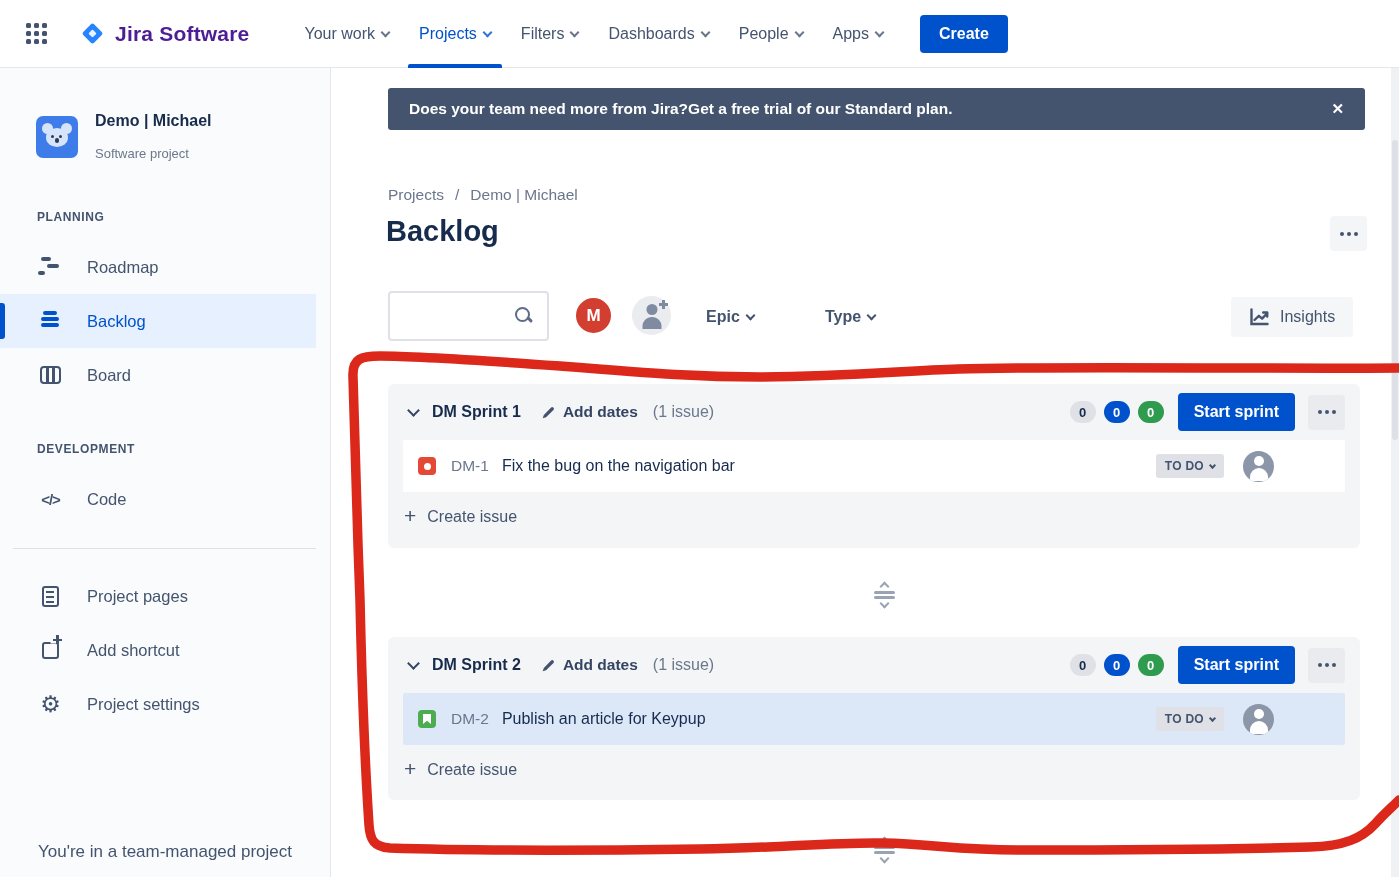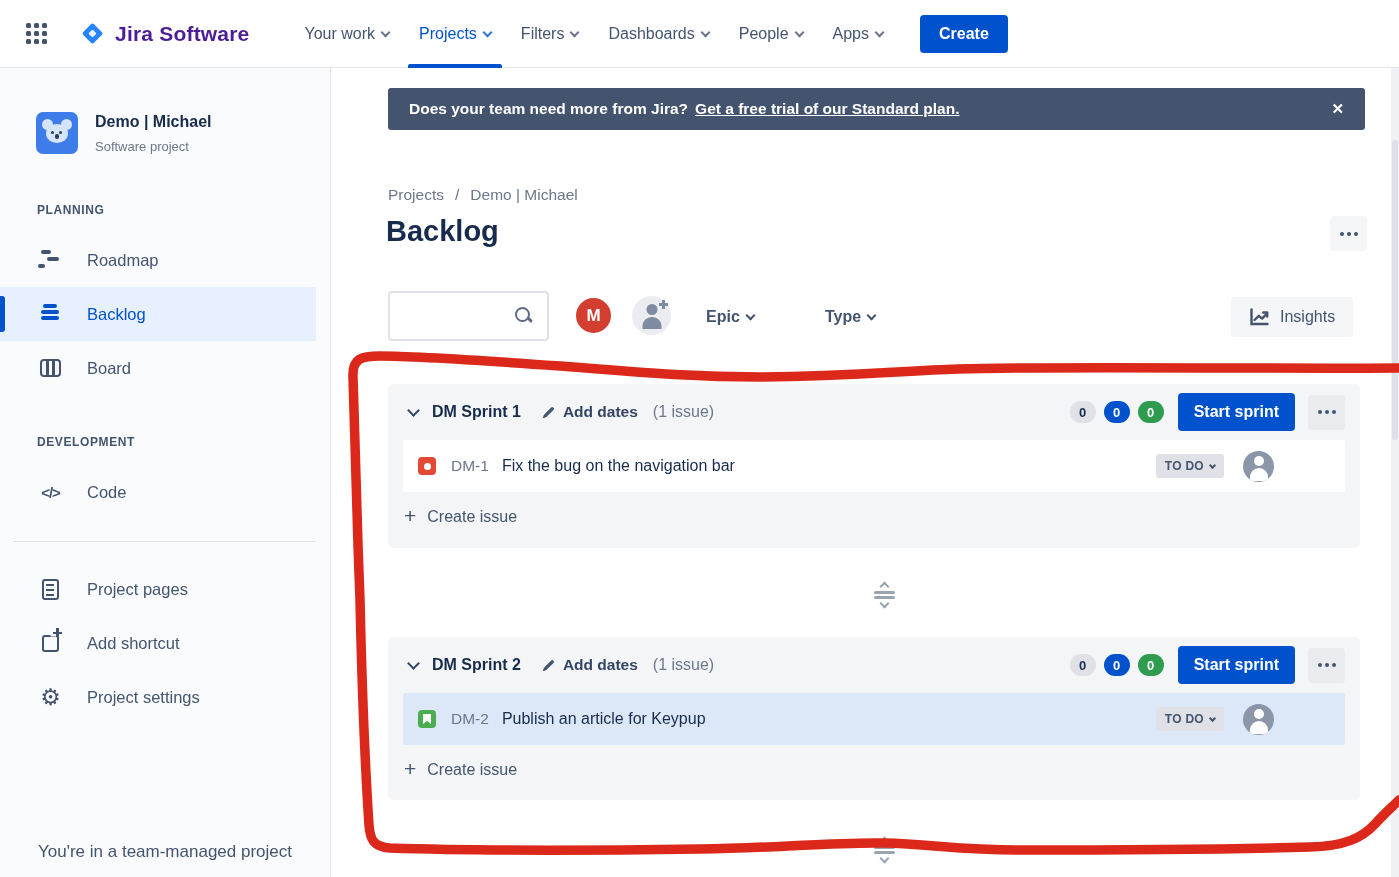--- a/index.html
+++ b/index.html
@@ -43,21 +43,21 @@
   .sidebar{position:absolute;left:0;top:68px;width:331px;height:809px;background:#FAFBFC;border-right:1px solid var(--line);z-index:4}
   .proj{display:flex;align-items:center;gap:17px;padding:44px 0 0 36px}
   .proj-avatar{width:42px;height:42px;border-radius:7px;background:#3E7DE9;position:relative;flex:0 0 auto}
   .proj-avatar .ear{position:absolute;width:11px;height:11px;border-radius:50%;background:#D5E4F9;top:7px}
   .proj-avatar .ear.l{left:6px}.proj-avatar .ear.r{right:6px}
   .proj-avatar .face{position:absolute;left:10px;top:12px;width:22px;height:19px;border-radius:50%;background:#D5E4F9}
   .proj-avatar .eye{position:absolute;width:3px;height:3px;border-radius:50%;background:#2B3A55;top:19px}
   .proj-avatar .eye.l{left:15px}.proj-avatar .eye.r{left:23px}
   .proj-avatar .nose{position:absolute;left:19px;top:22px;width:4px;height:5px;border-radius:2px;background:#2B3A55}
   .proj-name{font-size:16px;font-weight:700;color:var(--navy)}
-  .proj-type{font-size:13px;color:var(--gray);margin-top:8px}
+  .proj-type{font-size:13px;color:var(--gray);margin-top:16px}
   .side-sec{font-size:12px;font-weight:700;letter-spacing:.6px;color:var(--slate);padding-left:37px}
   .sec-planning{margin-top:49px}
   .sec-dev{margin-top:40px}
   .side-item{position:relative;height:54px;display:flex;align-items:center;gap:23px;padding-left:37px;margin-right:14px;font-size:16.5px;color:var(--slate);cursor:pointer}
   .side-item .ic{width:27px;display:flex;justify-content:center;align-items:center;flex:0 0 auto}
   .side-item.active{background:var(--sidebar-active-bg);color:var(--accent-blue);font-weight:500}
   .side-item.active::before{content:'';position:absolute;left:0;top:9px;bottom:9px;width:5px;border-radius:0 3px 3px 0;background:var(--accent-blue)}
   .planning-list{margin-top:16px}
   .divider{height:1px;background:#DFE1E6;margin:22px 14px 20px 13px}
   .side-footer{position:absolute;left:0;right:0;bottom:15px;text-align:center;font-size:17px;color:var(--slate)}
@@ -79,21 +79,21 @@
   .ic-doc{width:17px;height:21px;border:2.5px solid var(--slate);border-radius:3px;position:relative}
   .ic-doc::before{content:'';position:absolute;left:2px;top:3px;width:8px;height:2.5px;background:var(--slate);box-shadow:0 5px 0 var(--slate),0 10px 0 var(--slate)}
   .ic-shortcut{width:17px;height:17px;border:2.5px solid var(--slate);border-radius:3px;position:relative}
   .ic-shortcut::before{content:'';position:absolute;right:-5px;top:-5px;width:9px;height:2.5px;background:var(--slate);box-shadow:0 0 0 2.5px #FAFBFC}
   .ic-shortcut::after{content:'';position:absolute;right:-1.8px;top:-8.2px;width:2.5px;height:9px;background:var(--slate)}
   .ic-gear{font-size:23px;color:var(--slate);line-height:1}
 
   
   .banner{position:absolute;left:388px;top:88px;width:977px;height:42px;background:var(--banner-bg);border-radius:3px;display:flex;align-items:center;padding:0 21px;color:#fff;font-size:15.5px;z-index:6}
   .banner .b-text{font-weight:600}
-  .banner .b-link{font-weight:700;text-decoration:underline;margin-left:7px;cursor:pointer}
+  .banner .b-link{font-weight:700;cursor:pointer}
   .banner .b-close{margin-left:auto;font-size:15px;font-weight:700;cursor:pointer}
 
   .breadcrumb{position:absolute;left:388px;top:186px;display:flex;align-items:center;gap:11px;font-size:15.5px;color:var(--gray);z-index:6}
   .crumb{cursor:pointer}
   .page-title{position:absolute;left:386px;top:215px;font-size:29px;font-weight:700;color:var(--navy);z-index:6}
   .btn-more{width:37px;height:35px;background:var(--panel);border:none;border-radius:4px;display:flex;align-items:center;justify-content:center;gap:3px;cursor:pointer}
   .btn-more i{width:4px;height:4px;border-radius:50%;background:var(--slate)}
   .more-top{position:absolute;left:1330px;top:216px;z-index:6}
 
   .toolbar-search{position:absolute;left:388px;top:291px;width:161px;height:50px;border:2px solid var(--chip);border-radius:4px;background:#fff;display:flex;align-items:center;z-index:6}

